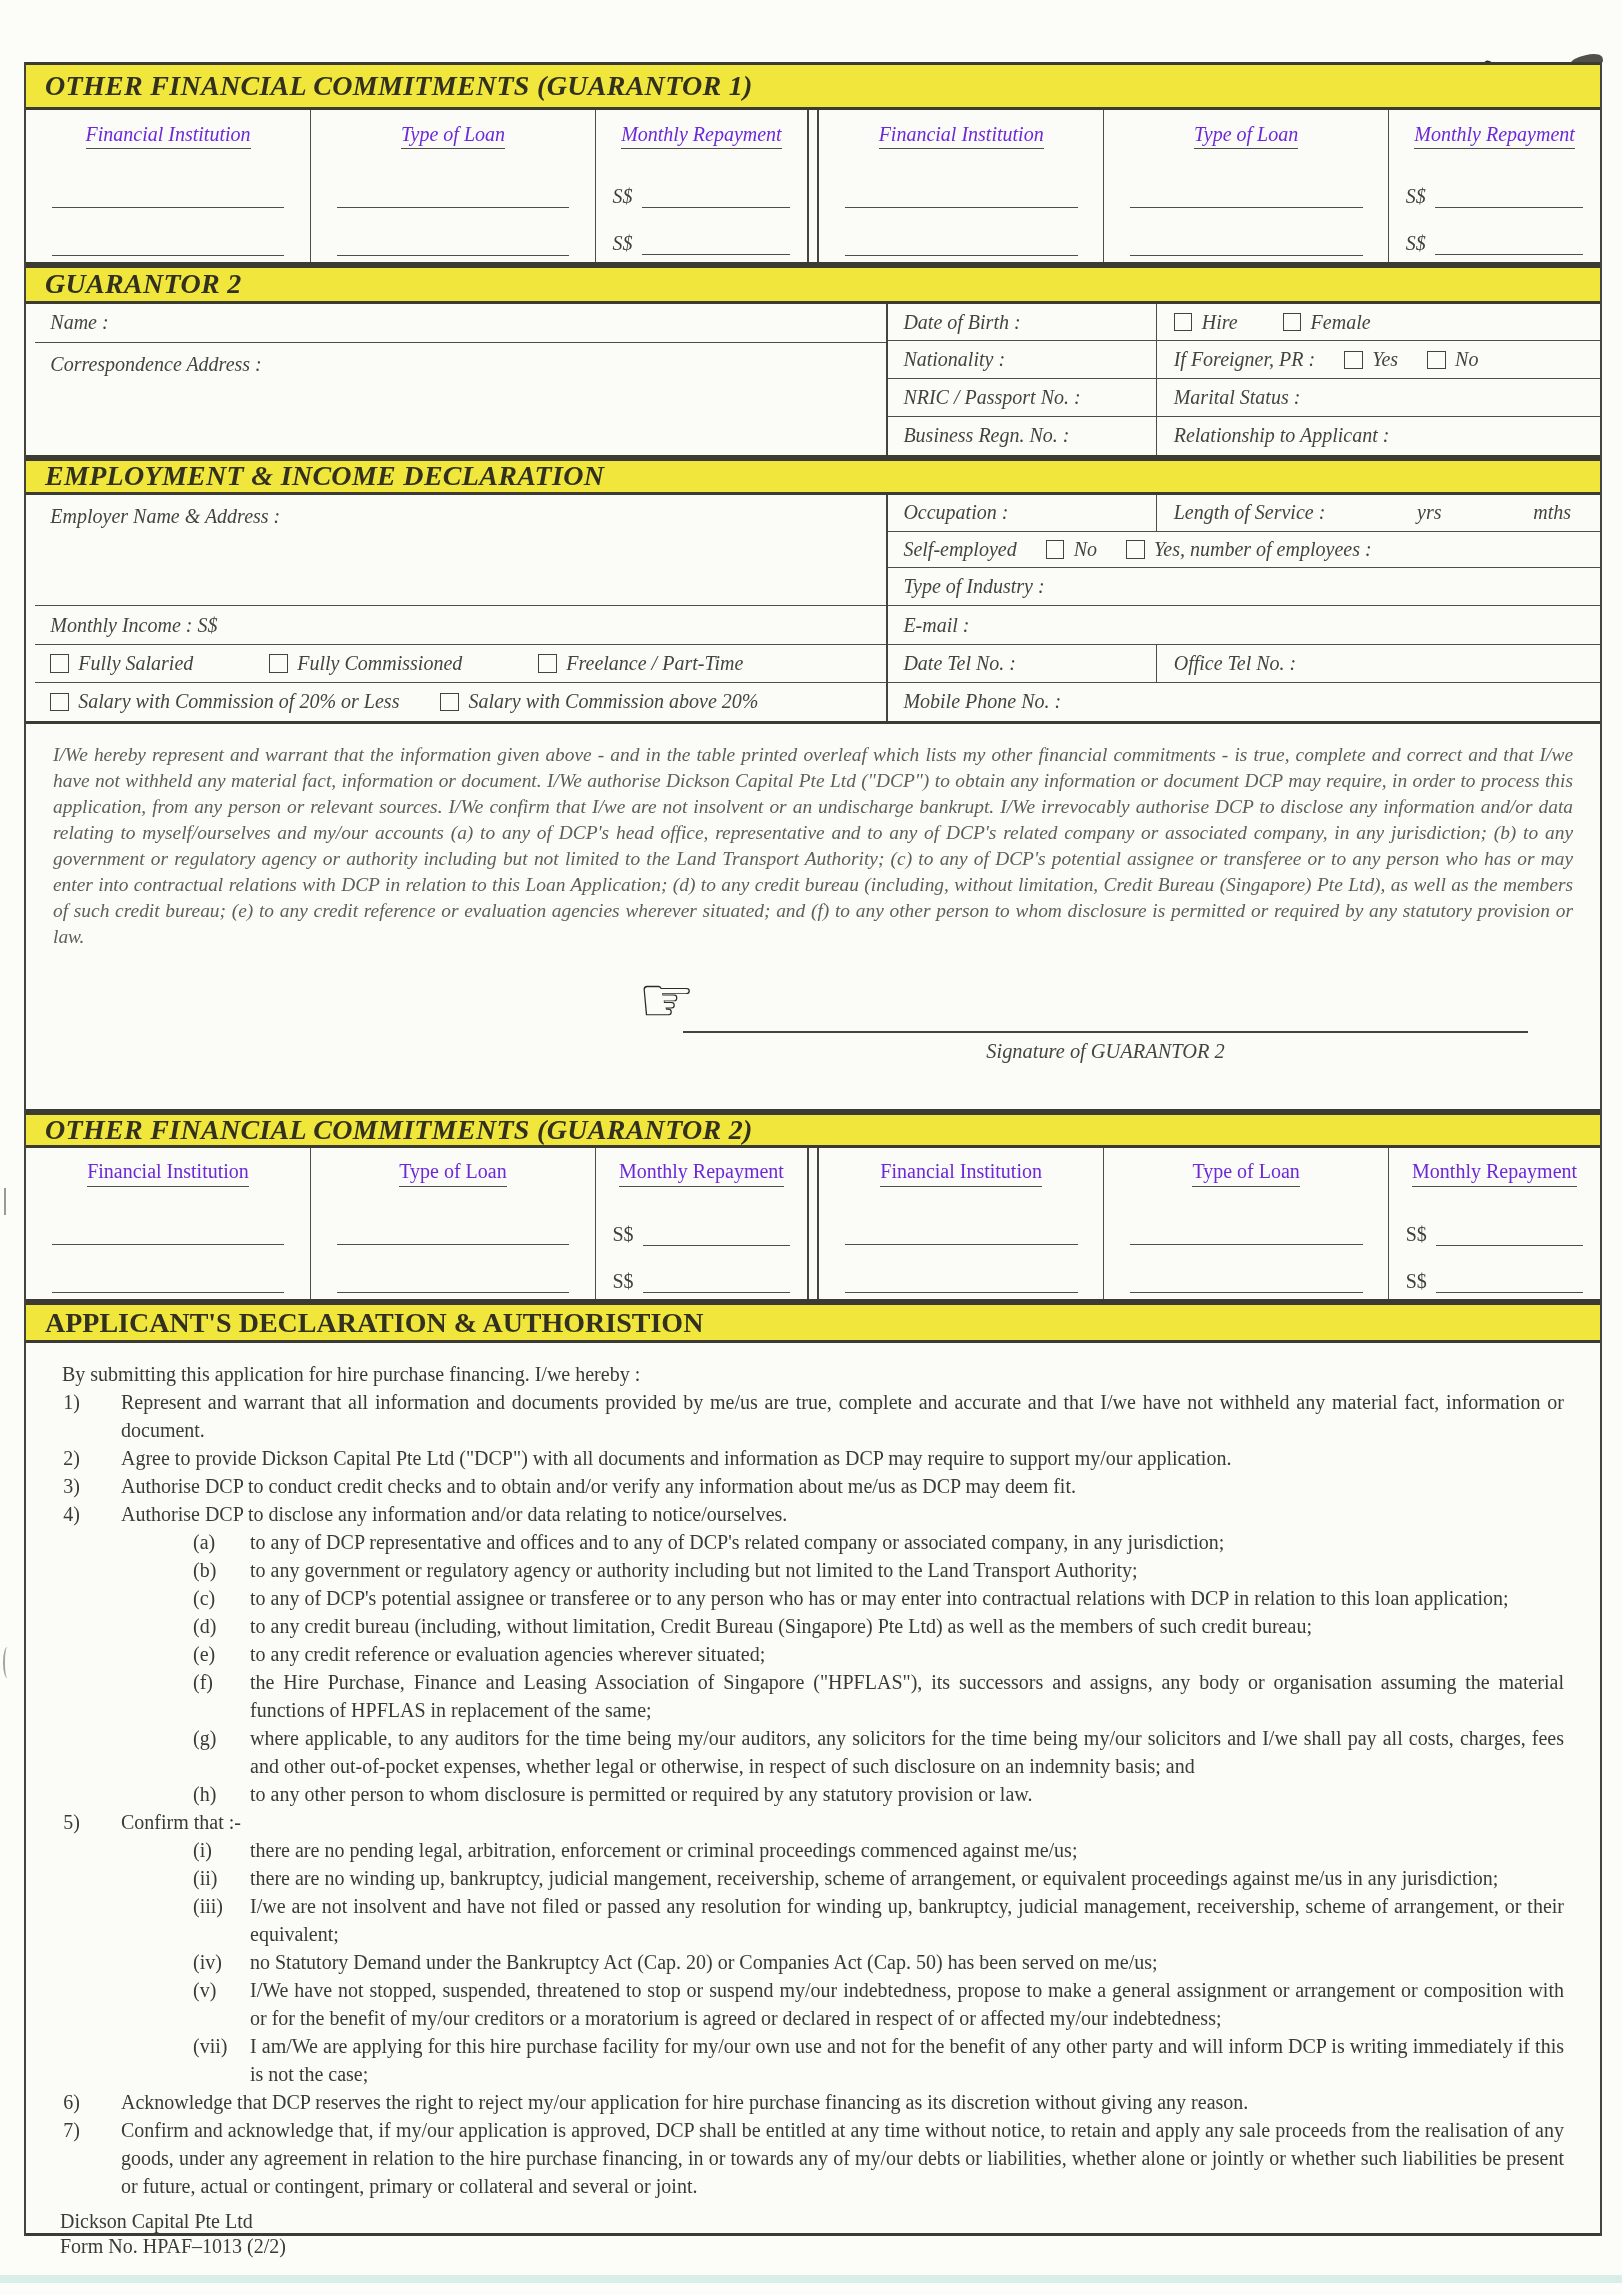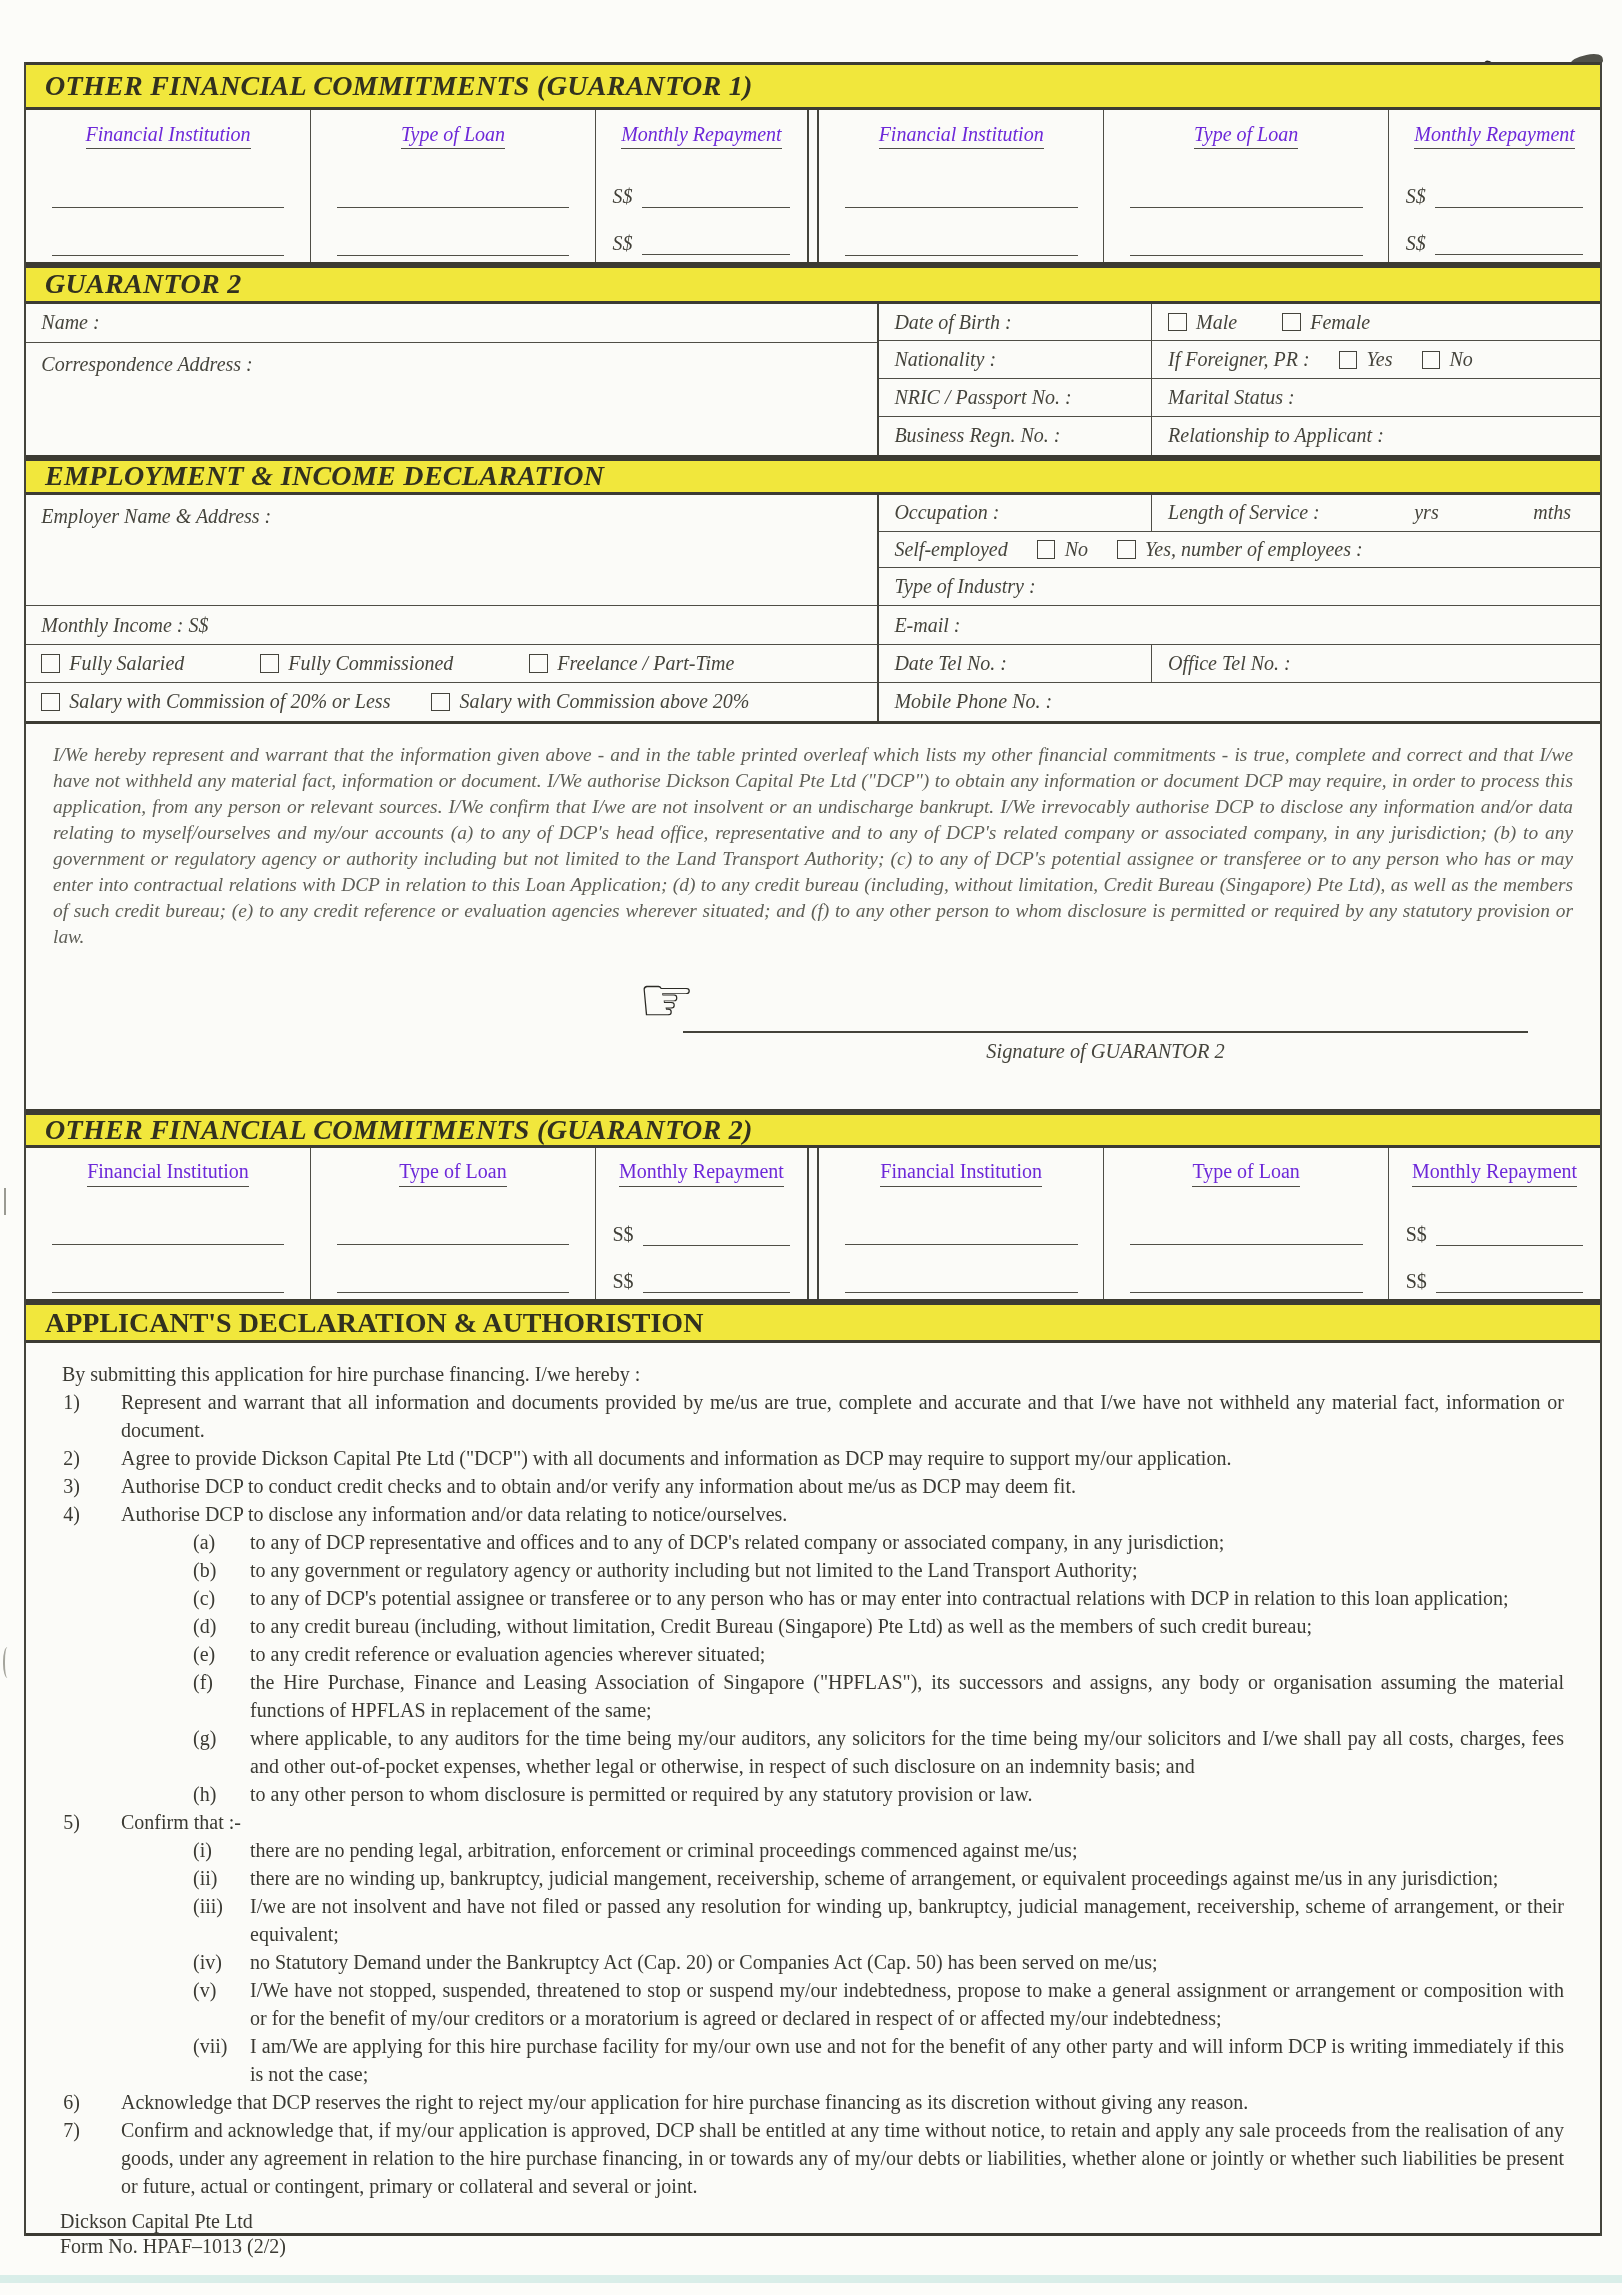--- a/index.html
+++ b/index.html
@@ -36,21 +36,21 @@
   .chead span{border-bottom:1.9px solid #4f4e46;padding-bottom:3.2px;}
   .cbody{position:relative;height:102px;}
   .cbody .wl1,.cbody .wl2{position:absolute;left:9%;right:9%;border-top:1.9px solid #504f47;}
   .cbody .wl1{top:47px;}.cbody .wl2{top:95px;}
   .srow{position:absolute;left:16.5px;right:16.5px;height:21.6px;display:flex;align-items:flex-end;font-size:20px;color:#403f37;}
   .it-head .srow{font-style:italic;}
   .srow .sline{flex:1;border-bottom:1.9px solid #504f47;margin-left:9px;}
   .srow.s1{top:27px;}.srow.s2{top:74px;}
   
   .grid{display:flex;border-bottom:3.2px solid #3c3b33;box-sizing:border-box;}
-  .gleft{width:54.2%;border-right:2.5px solid #44443c;box-sizing:border-box;display:flex;flex-direction:column;}
+  .gleft{width:54.2%;border-right:2.5px solid #44443c;box-sizing:border-box;display:flex;flex-direction:column;margin-left:9px;}
   .gright{flex:1;display:flex;flex-direction:column;}
   .row{display:flex;align-items:center;border-bottom:1.9px solid #4f4e46;box-sizing:border-box;padding-left:15.3px;
        font-style:italic;font-size:20px;color:#45443c;}
   .row.noline{border-bottom:none;}
   .row.top{align-items:flex-start;padding-top:10.2px;}
   .split{display:flex;padding-left:0;}
   .split .c1{width:37.8%;border-right:1.9px solid #4f4e46;box-sizing:border-box;display:flex;align-items:center;padding-left:15.3px;height:100%;}
   .split .c2{flex:1;display:flex;align-items:center;padding-left:16.5px;height:100%;}
   .cb{display:inline-block;width:16.5px;height:16.5px;border:1.9px solid #45443c;margin-right:9.5px;vertical-align:-2.5px;background:#fcfcf9;}
   .gap-l{margin-left:45px;}
@@ -162,21 +162,21 @@
           <span>Correspondence Address :</span>
         </div>
       </div>
       <div class="gright">
         <div class="row split" style="height:38px;">
           <div class="c1">
               <span>Date of Birth :</span>
             </div>
           <div class="c2">
             <span class="cb"></span>
-            <span>Male</span>
+            <span>Hire</span>
             <span class="cb gap-l"></span>
             <span>Female</span>
           </div>
         </div>
         <div class="row split" style="height:38px;">
           <div class="c1">
               <span>Nationality :</span>
             </div>
           <div class="c2">
             <span>If Foreigner, PR :</span>

